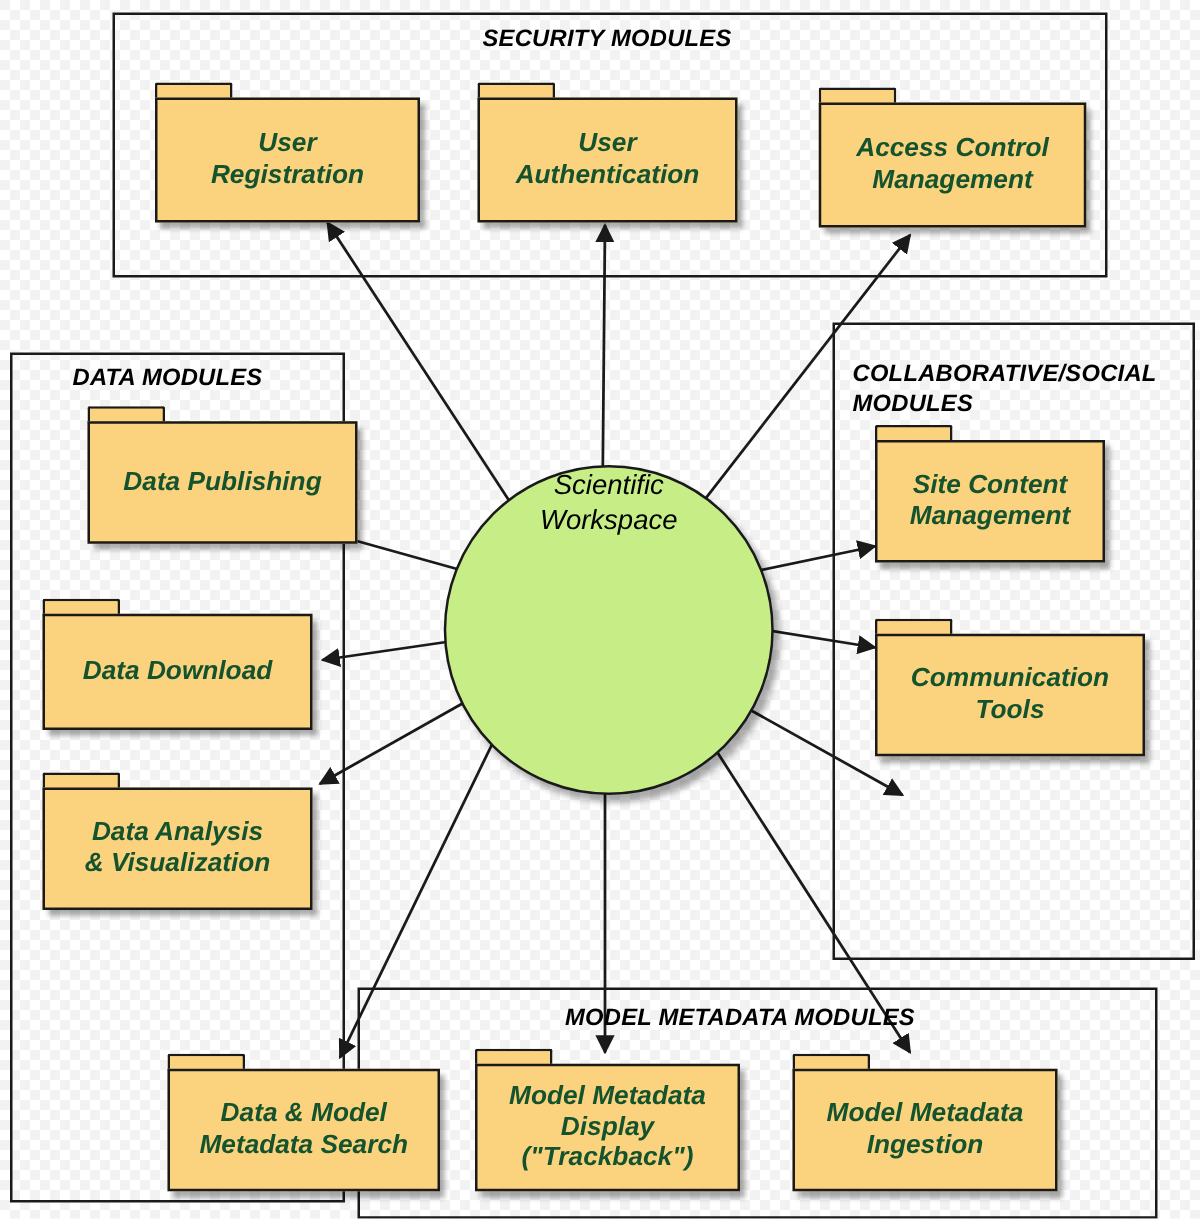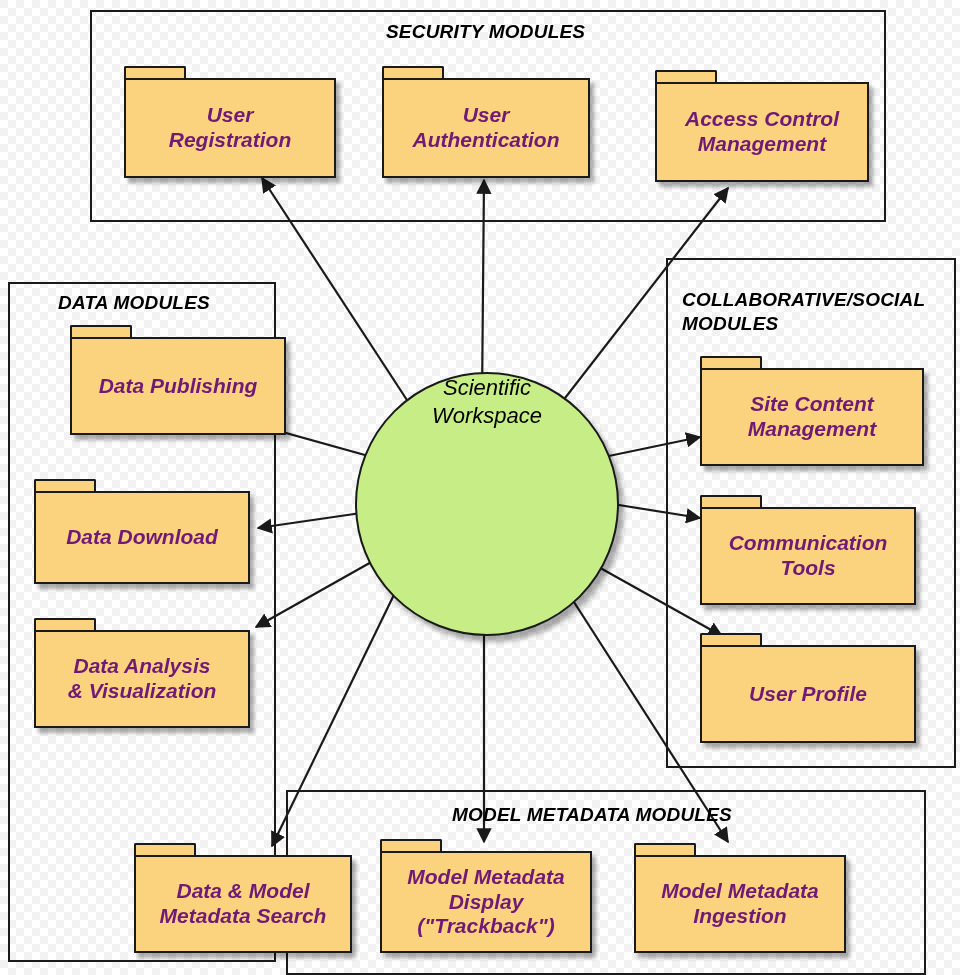--- a/index.html
+++ b/index.html
@@ -67,21 +67,21 @@
     box-sizing: border-box;
     display: flex;
     align-items: center;
     justify-content: center;
     text-align: center;
     box-shadow: 4px 5px 4px rgba(0,0,0,0.33);
   }
   .folder .label {
     font-size: 21px;
     font-weight: bold;
-    color: #701a75;
+    color: #14532d;
     line-height: 1.18;
     white-space: pre-line;
     padding: 0 6px;
   }
   .hub {
     position: absolute;
     border-radius: 50%;
     background: #c7ee86;
     border: 2px solid #1a1a1a;
     box-shadow: 5px 6px 5px rgba(0,0,0,0.33);
@@ -176,42 +176,36 @@
     </div>
   </div>
 
   <div class="folder" style="left:34px; top:479px; width:216px; height:105px;">
     <div class="tab"></div>
     <div class="body">
       <span class="label">Data Download</span>
     </div>
   </div>
 
-  <div class="folder" style="left:700px; top:356px; width:224px; height:110px;">
+  <div class="folder" style="left:700px; top:340px; width:184px; height:110px;">
     <div class="tab"></div>
     <div class="body">
       <span class="label">Site Content
 Management</span>
     </div>
   </div>
 
   <div class="folder" style="left:700px; top:495px; width:216px; height:110px;">
     <div class="tab"></div>
     <div class="body">
       <span class="label">Communication
 Tools</span>
     </div>
   </div>
 
-  <div class="folder" style="left:700px; top:633px; width:216px; height:110px;">
-    <div class="tab"></div>
-    <div class="body">
-      <span class="label">User Profile</span>
-    </div>
-  </div>
 
   <div class="folder" style="left:134px; top:843px; width:218px; height:110px;">
     <div class="tab"></div>
     <div class="body">
       <span class="label">Data &amp; Model
 Metadata Search</span>
     </div>
   </div>
 
   <div class="folder" style="left:380px; top:839px; width:212px; height:114px;">

